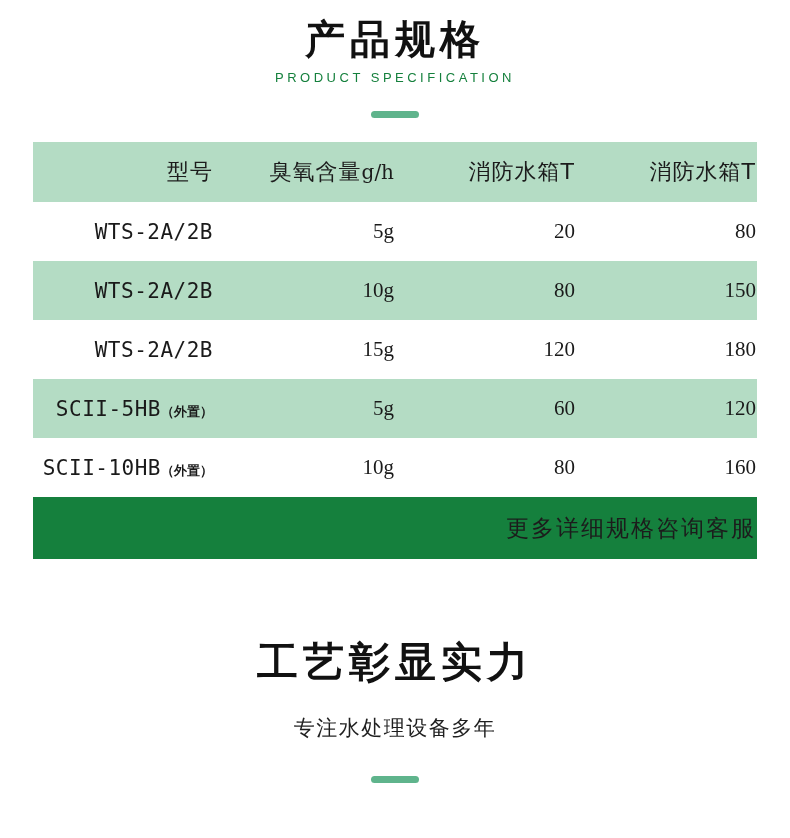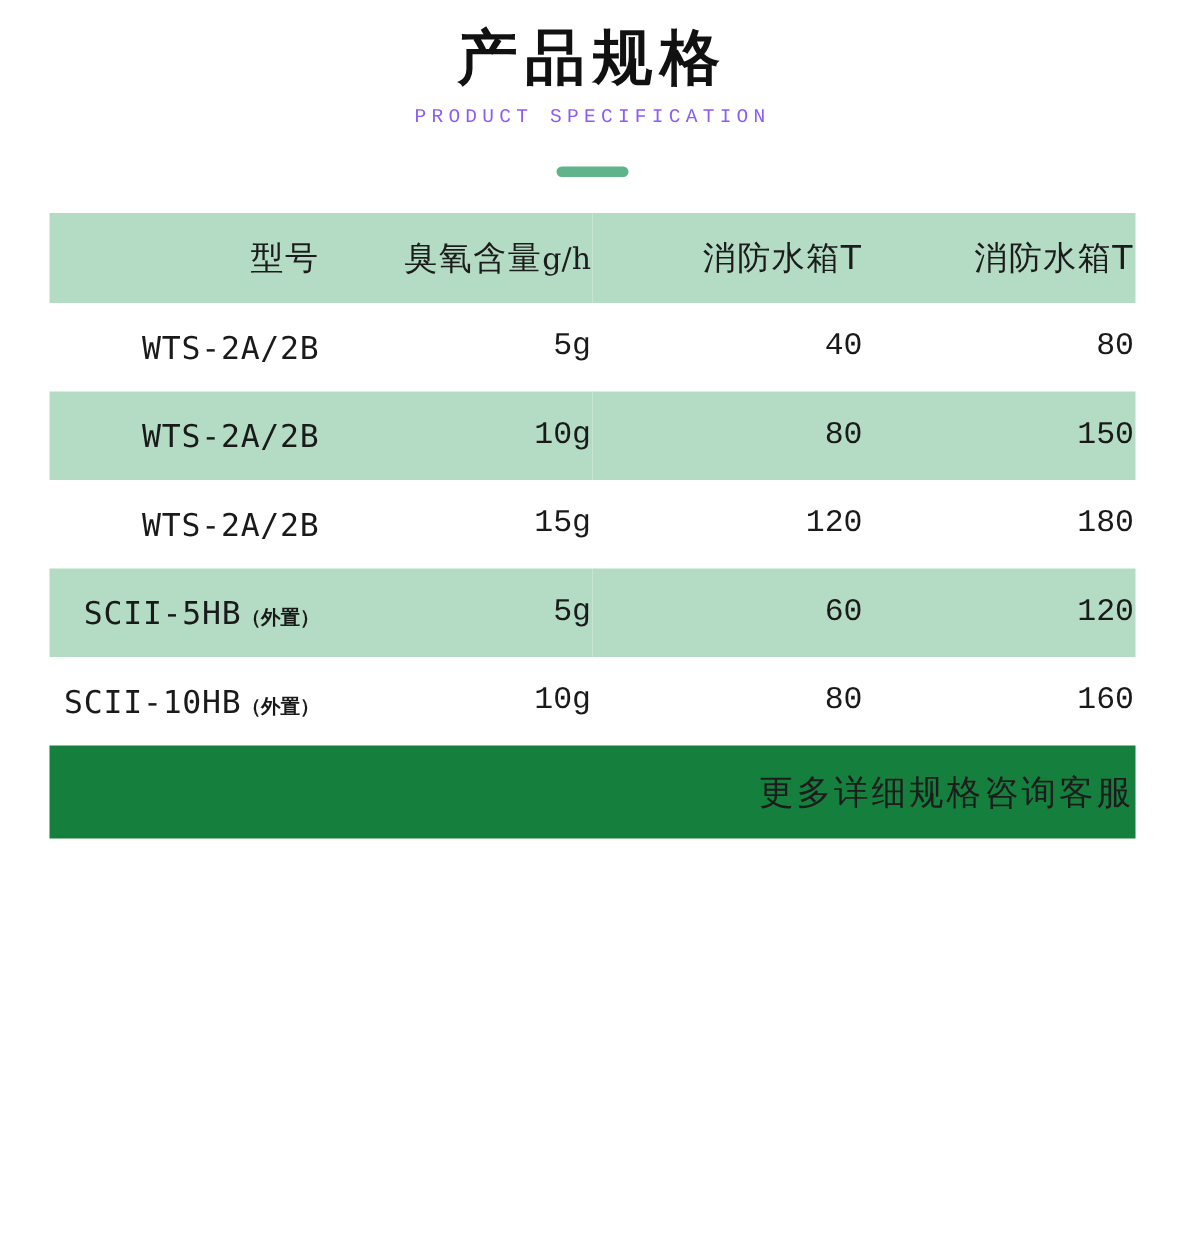--- a/index.html
+++ b/index.html
@@ -28,24 +28,24 @@
   .spec-title {
     font-family: "DejaVu Serif", "Liberation Serif", serif;
     font-size: 40px;
     font-weight: 700;
     letter-spacing: 5px;
     color: #111111;
     line-height: 1.25;
   }
   .spec-subtitle {
     margin-top: 6px;
-    font-family: Liberation Mono, monospace;
+    font-family: Liberation Sans, sans-serif;
     font-size: 13px;
     letter-spacing: 3.5px;
-    color: #8b5cf6;
+    color: #15803d;
   }
   .divider-wrap {
     display: flex;
     justify-content: center;
     margin-top: 26px;
   }
   .divider {
     width: 48px;
     height: 7px;
     border-radius: 4px;
@@ -96,21 +96,21 @@
     letter-spacing: 0.5px;
     white-space: nowrap;
   }
   .model-cell .note {
     font-family: "DejaVu Sans", "Liberation Sans", sans-serif;
     font-size: 13px;
     letter-spacing: 0;
     font-weight: bold;
   }
   .num-cell {
-    font-family: Liberation Mono, monospace;
+    font-family: Liberation Serif, serif;
     font-size: 22px;
   }
   .footer-row td {
     background: #b4dcc4;
     height: 60px;
     font-family: "DejaVu Sans", "Liberation Sans", sans-serif;
     font-size: 23px;
     letter-spacing: 2px;
     color: #1c1c1c;
   }
@@ -157,21 +157,21 @@
         <tr class="hdr-row">
           <td style="background: rgb(180, 220, 196);">型号</td>
           <td style="background: rgb(180, 220, 196);"><span>臭氧含量</span><span class="unit">g/h</span></td>
           <td style="background: rgb(180, 220, 196);">消防水箱T</td>
           <td style="background: rgb(180, 220, 196);">消防水箱T</td>
         </tr>
 
         <tr class="data-row plain">
           <td class="model-cell"><span>WTS-2A/2B</span><span class="note"></span></td>
           <td class="num-cell">5g</td>
-          <td class="num-cell">40</td>
+          <td class="num-cell">20</td>
           <td class="num-cell">80</td>
         </tr>
 
         <tr class="data-row shaded">
           <td class="model-cell" style="background: rgb(180, 220, 196);"><span>WTS-2A/2B</span><span class="note"></span></td>
           <td class="num-cell" style="background: rgb(180, 220, 196);">10g</td>
           <td class="num-cell" style="background: rgb(180, 220, 196);">80</td>
           <td class="num-cell" style="background: rgb(180, 220, 196);">150</td>
         </tr>
 
@@ -196,14 +196,21 @@
           <td class="num-cell">160</td>
         </tr>
 
         <tr class="footer-row">
           <td colspan="4" style="background: #15803d;">更多详细规格咨询客服</td>
         </tr>
       </tbody>
     </table>
   </div>
 
+  <div class="craft-section">
+    <div class="craft-title">工艺彰显实力</div>
+    <div class="craft-sub">专注水处理设备多年</div>
+    <div class="divider-wrap">
+      <div class="divider" style="background: rgb(95, 180, 140);"></div>
+    </div>
+  </div>
 
 </div>
 
 </body></html>

